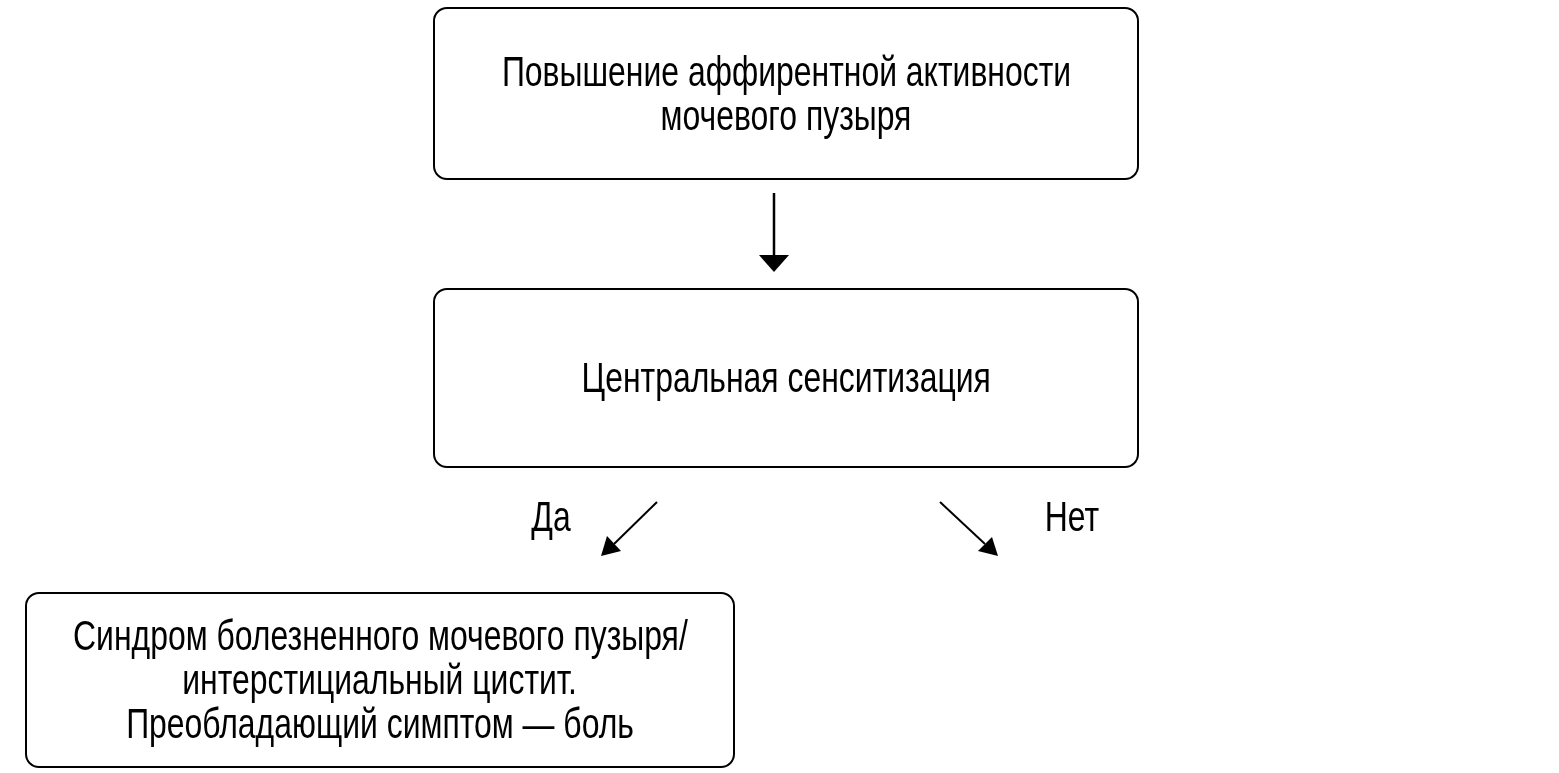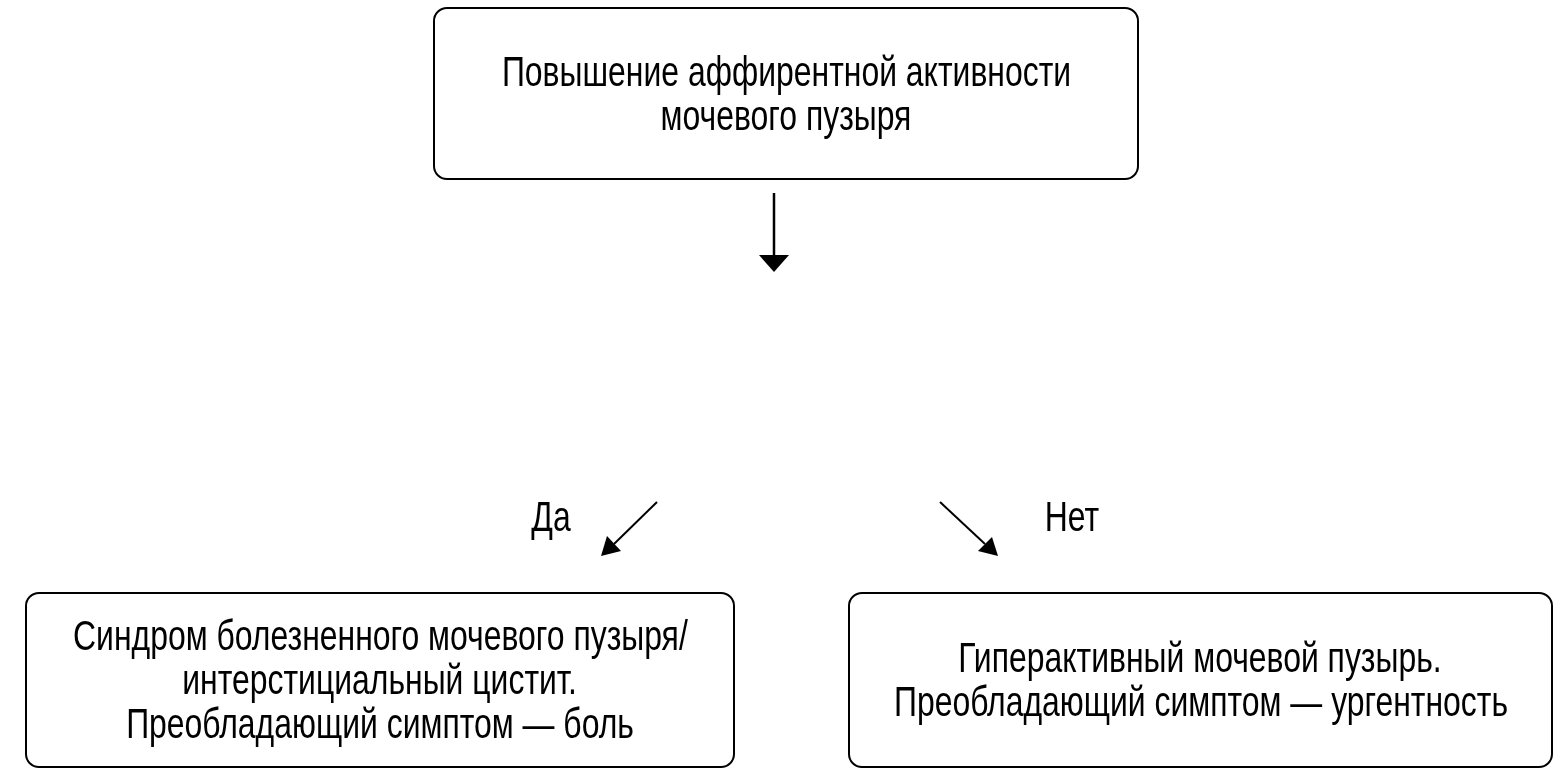--- a/index.html
+++ b/index.html
@@ -83,28 +83,27 @@
       <line x1="940" y1="502" x2="985" y2="544" stroke-width="2"></line>
       <polygon points="998,556 992,537 978,551"></polygon>
     </g>
   </svg>
 
   <div class="node" id="node-top">
     <div class="line">Повышение аффирентной активности</div>
     <div class="line">мочевого пузыря</div>
   </div>
 
+  <div class="node" id="node-middle">
+    <div class="line">Центральная сенситизация</div>
+  </div>
 
   <div class="edge-label" id="label-yes">Да</div>
   <div class="edge-label" id="label-no">Нет</div>
 
   <div class="node" id="node-bottom-left">
     <div class="line">Синдром болезненного мочевого пузыря/</div>
     <div class="line">интерстициальный цистит.</div>
     <div class="line">Преобладающий симптом — боль</div>
   </div>
 
-  <div class="node" id="node-bottom-right">
-    <div class="line">Гиперактивный мочевой пузырь.</div>
-    <div class="line">Преобладающий симптом — ургентность</div>
-  </div>
 
 </div>
 
 </body></html>

